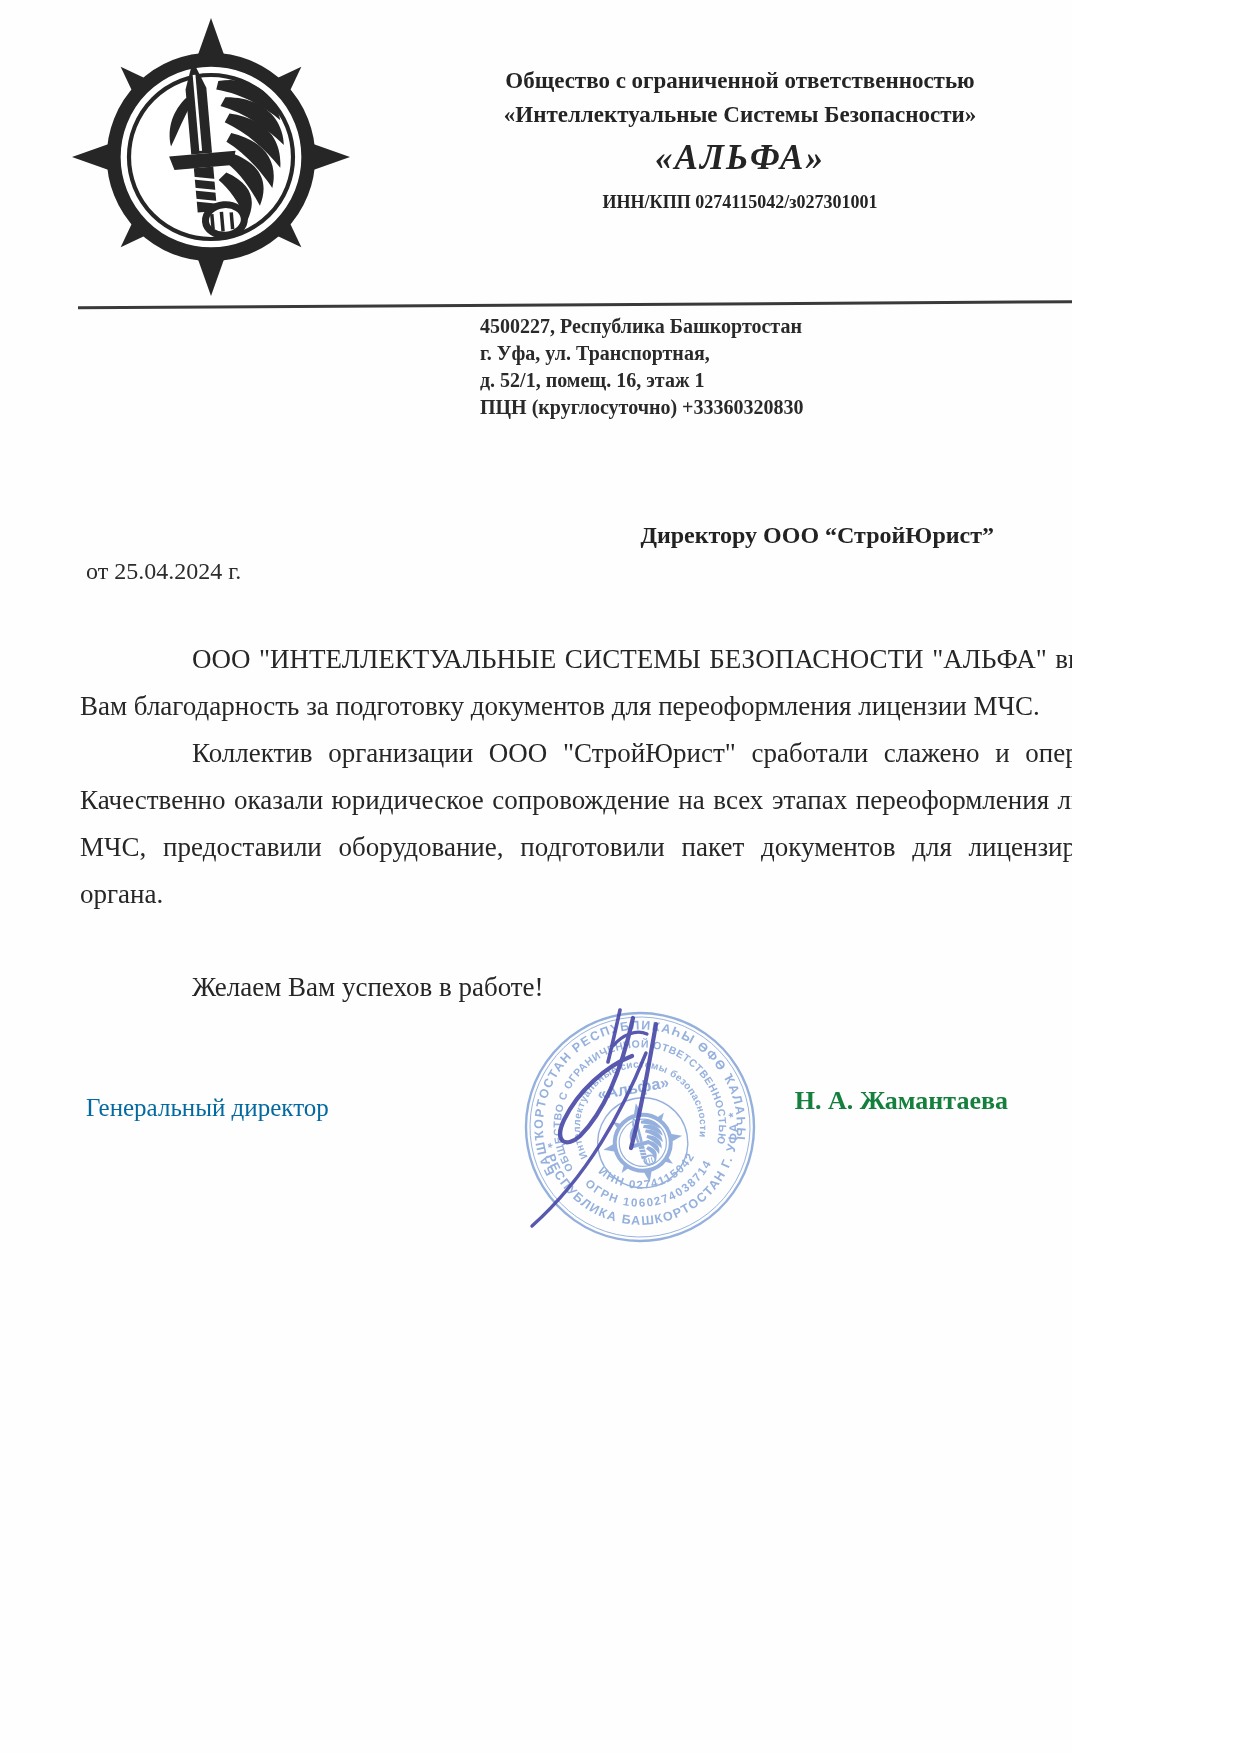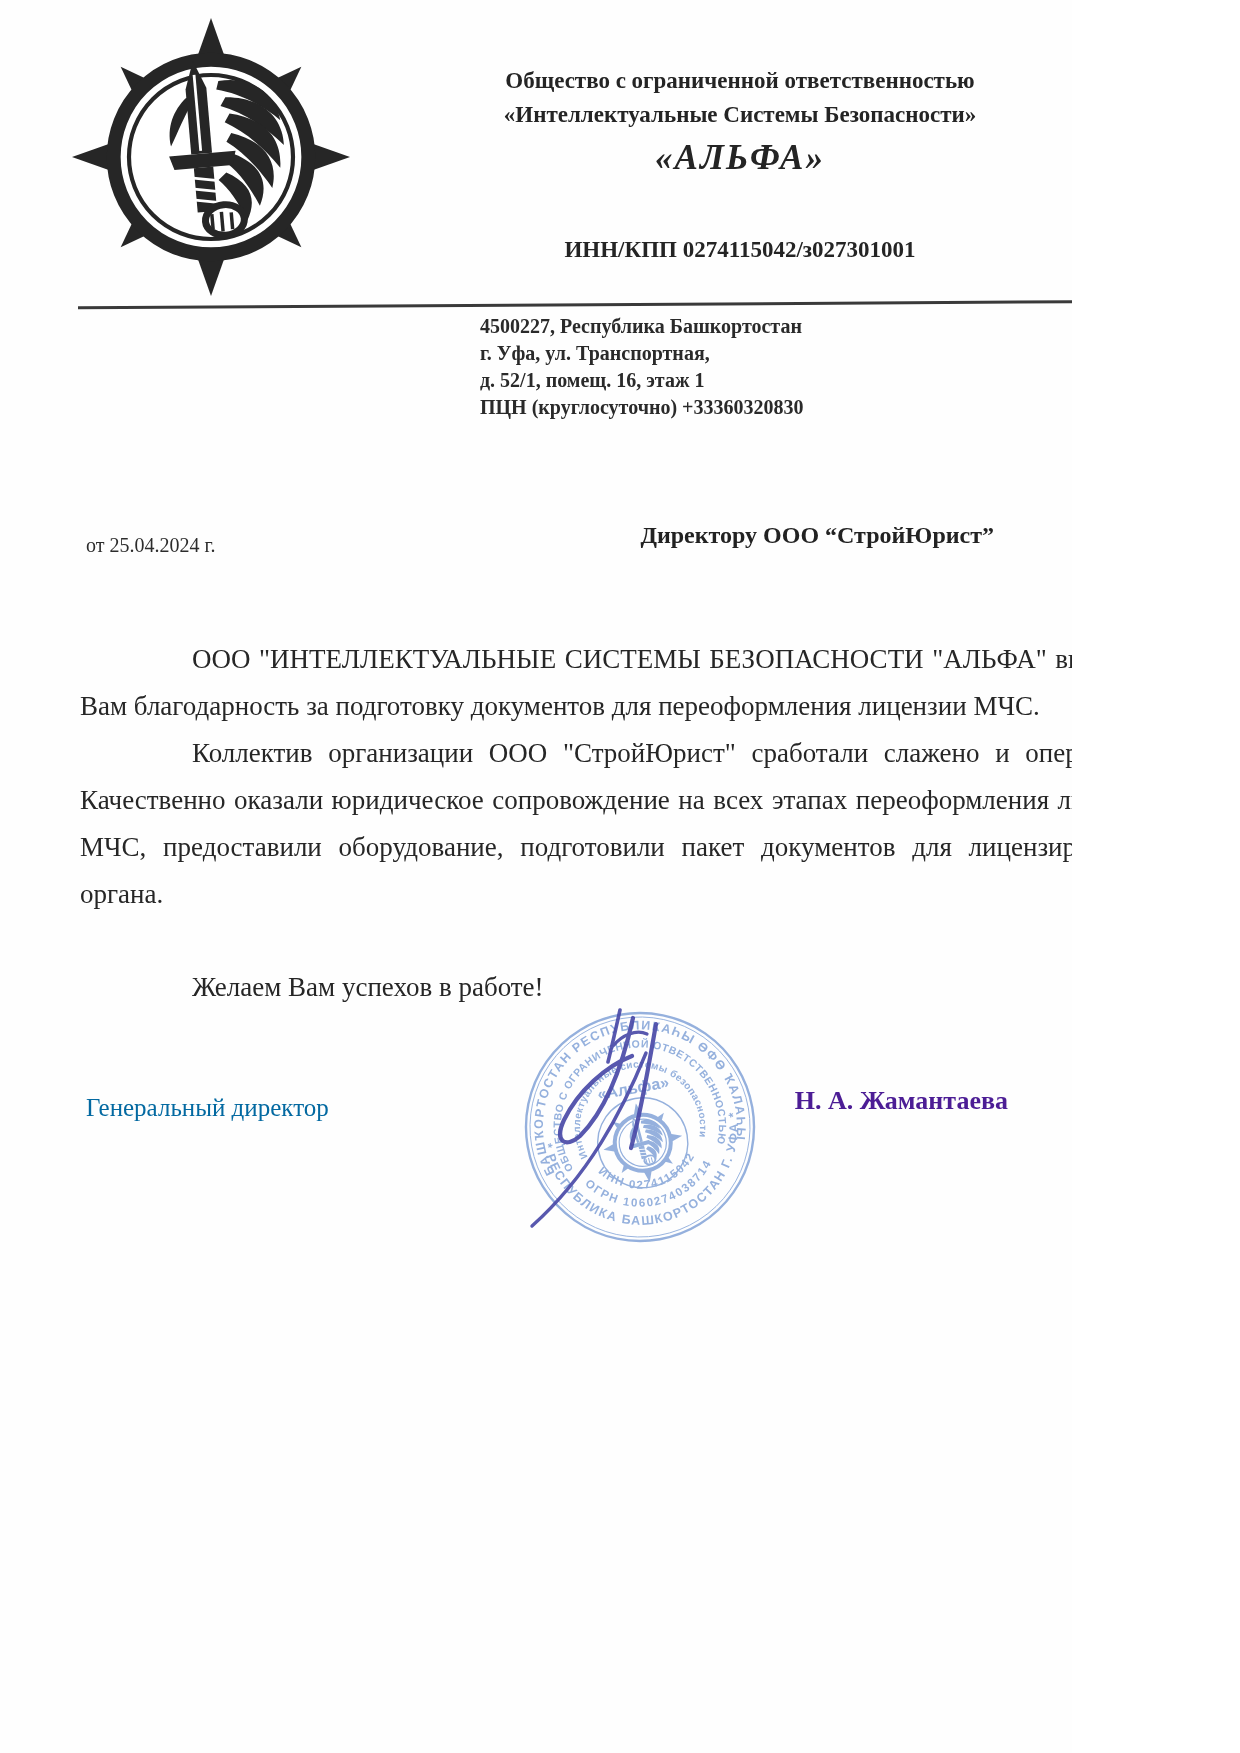--- a/index.html
+++ b/index.html
@@ -12,42 +12,42 @@
     overflow:hidden;
   }
   
   .logo{position:absolute;left:72px;top:18px;width:278px;height:278px;color:#262626;}
   .header-block{
     position:absolute;left:400px;top:64px;width:680px;
     text-align:center;font-weight:bold;color:#242424;
   }
   .header-line{font-size:23px;line-height:34px;}
   .header-alfa{font-size:35px;line-height:52px;font-style:italic;letter-spacing:2px;}
-  .header-inn{font-size:23px;line-height:36px;margin-top:48px;}
+  .header-inn{font-size:18px;line-height:36px;}
   .hr-line{
     position:absolute;left:78px;top:303px;width:1092px;height:3px;
     background:#3a3a3a;transform:rotate(-0.35deg);
   }
   .address{
     position:absolute;top:313px;right:72px;width:520px;
     text-align:left;font-weight:bold;font-size:20px;line-height:27px;color:#2a2a2a;
   }
   
-  .date{position:absolute;left:86px;top:534px;font-size:20px;color:#2c2c2c;}
+  .date{position:absolute;left:86px;top:558px;font-size:24px;color:#2c2c2c;}
   .addressee{position:absolute;right:78px;top:522px;font-size:24px;font-weight:bold;color:#222;}
   
   .body-text{position:absolute;left:80px;top:636px;width:1086px;color:#262626;}
   .body-text p{
     margin:0;font-size:27px;line-height:47px;
     text-align:justify;text-indent:112px;
   }
   .body-text p.closing{text-align:left;margin-top:46px;}
   
   .sig-title{position:absolute;left:86px;top:1094px;font-size:25px;font-weight:normal;color:#0369a1;}
-  .sig-name{position:absolute;right:64px;top:1086px;font-size:26px;font-weight:bold;color:#4c1d95;}
+  .sig-name{position:absolute;right:64px;top:1086px;font-size:26px;font-weight:bold;color:#15803d;}
   .stamp-wrap{position:absolute;left:470px;top:950px;width:340px;height:340px;}
   .stamp-text{font-family:"Liberation Sans", sans-serif;font-weight:bold;}
 </style>
 </head>
 <body>
 
 <div class="page">
 
   <svg width="0" height="0" style="position:absolute" aria-hidden="true">
     <defs>

